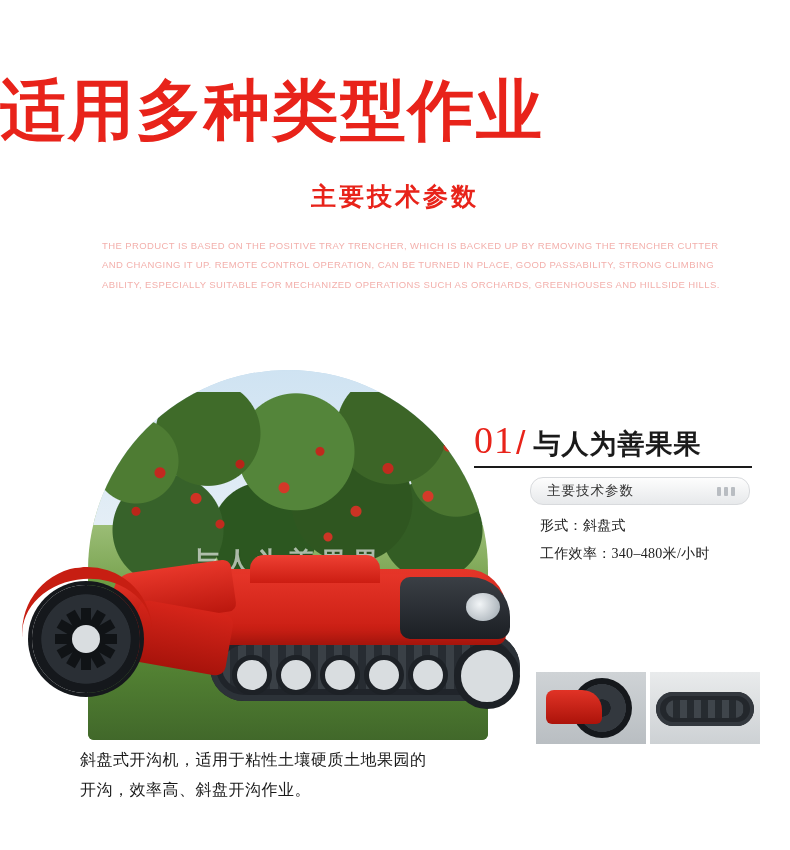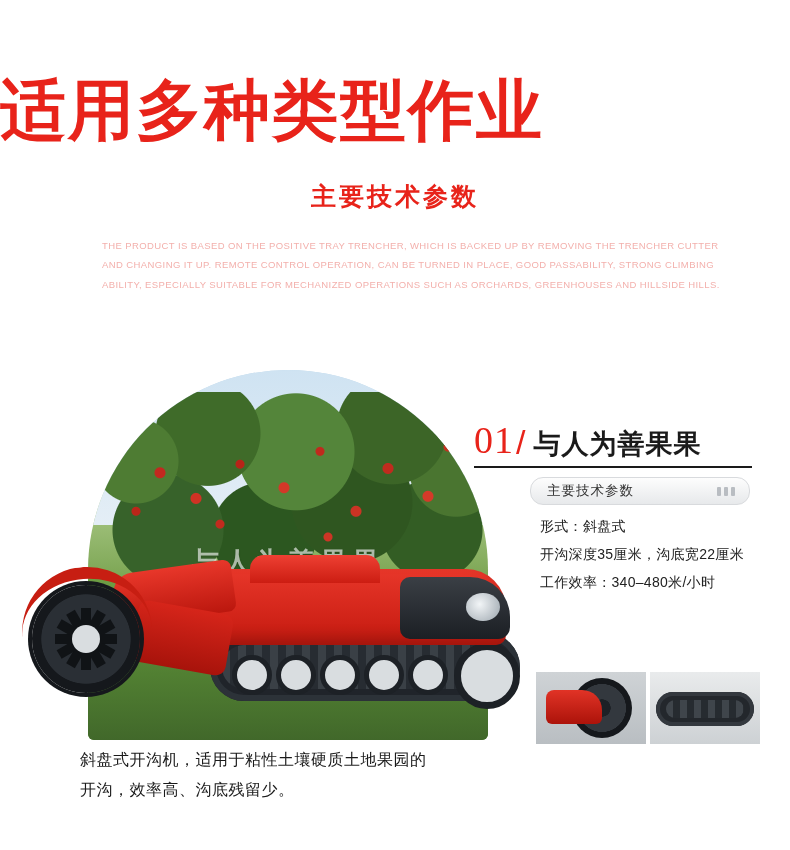--- a/index.html
+++ b/index.html
@@ -309,20 +309,21 @@
     left: 540px;
     top: 512px;
     width: 235px;
   }
   .spec-list div {
     font-size: 14px;
     color: #222;
     line-height: 28px;
     white-space: nowrap;
     letter-spacing: 0.3px;
+    font-family: Liberation Serif, serif;
   }
 
   
   .thumbs {
     position: absolute;
     left: 536px;
     top: 672px;
     display: flex;
     gap: 4px;
   }
@@ -437,27 +438,26 @@
     <span class="label">主要技术参数</span>
     <span class="dots">
         <i></i>
         <i></i>
         <i></i>
       </span>
   </div>
 
   <div class="spec-list">
     <div>形式：斜盘式</div>
-    <div>开沟深度35厘米，沟底宽22厘米</div>
     <div>工作效率：340–480米/小时</div>
   </div>
 
   <div class="thumbs">
     <div class="thumb t1"></div>
     <div class="thumb t2"></div>
   </div>
 
   <div class="caption">
     <div>斜盘式开沟机，适用于粘性土壤硬质土地果园的</div>
-    <div>开沟，效率高、沟底残留少。</div>
+    <div>开沟，效率高、斜盘开沟作业。</div>
   </div>
 
 </div>
 
 </body></html>

